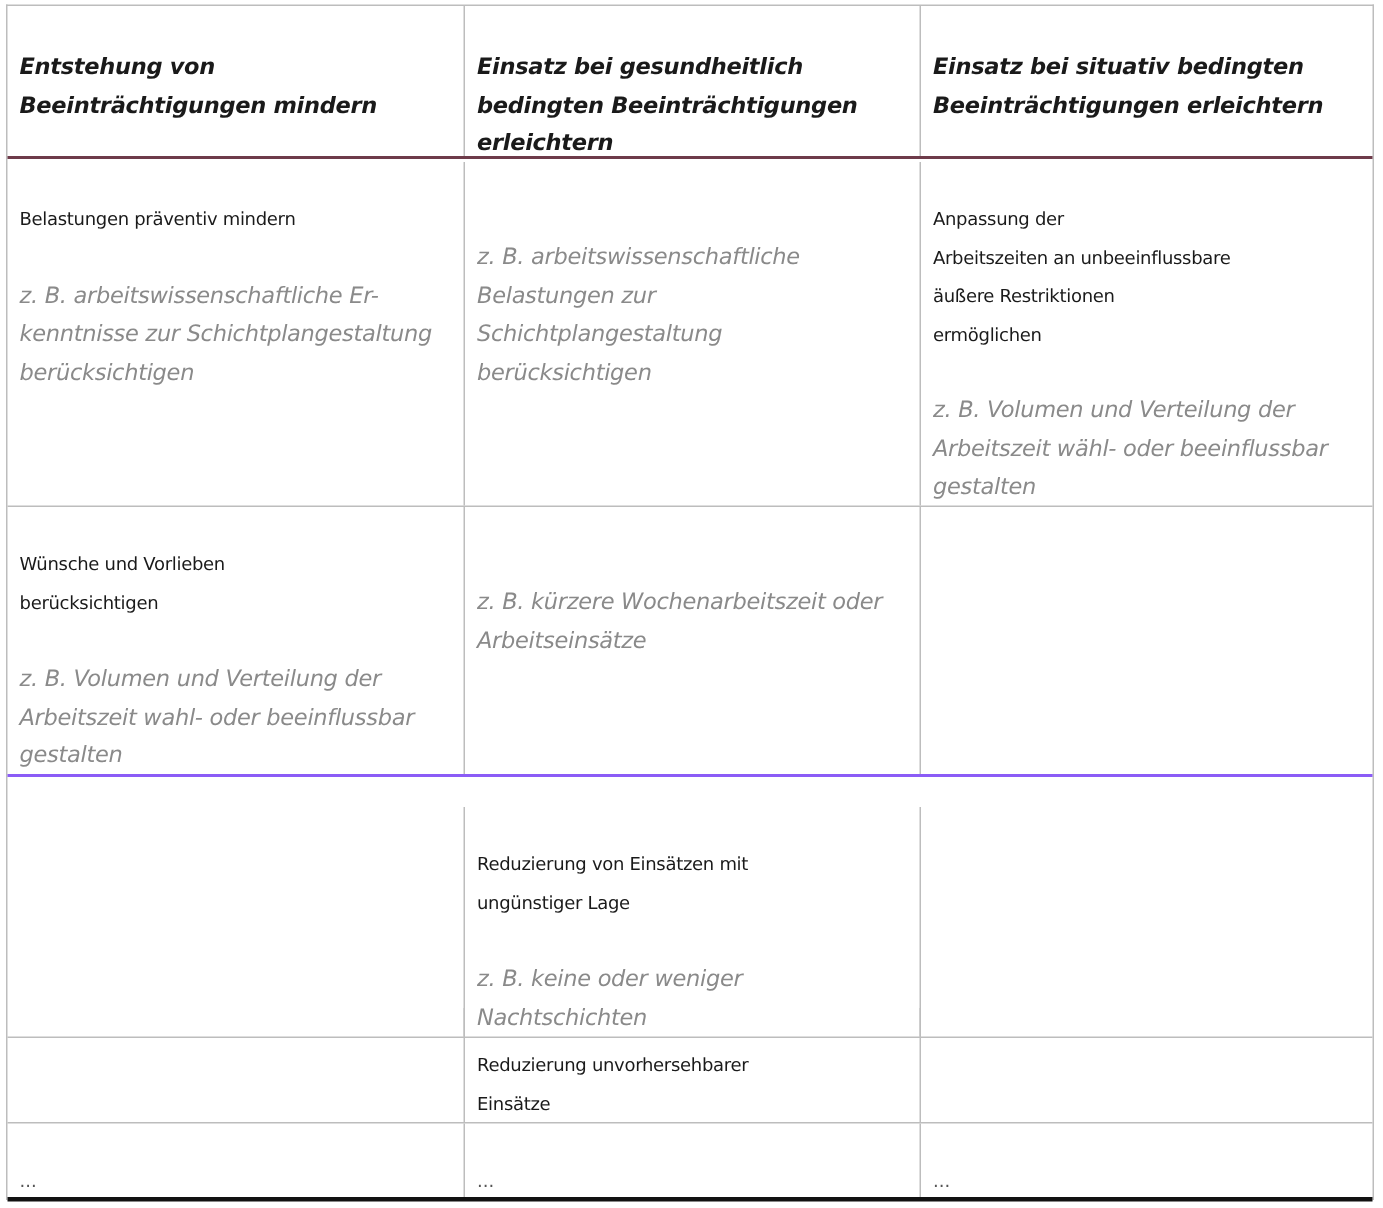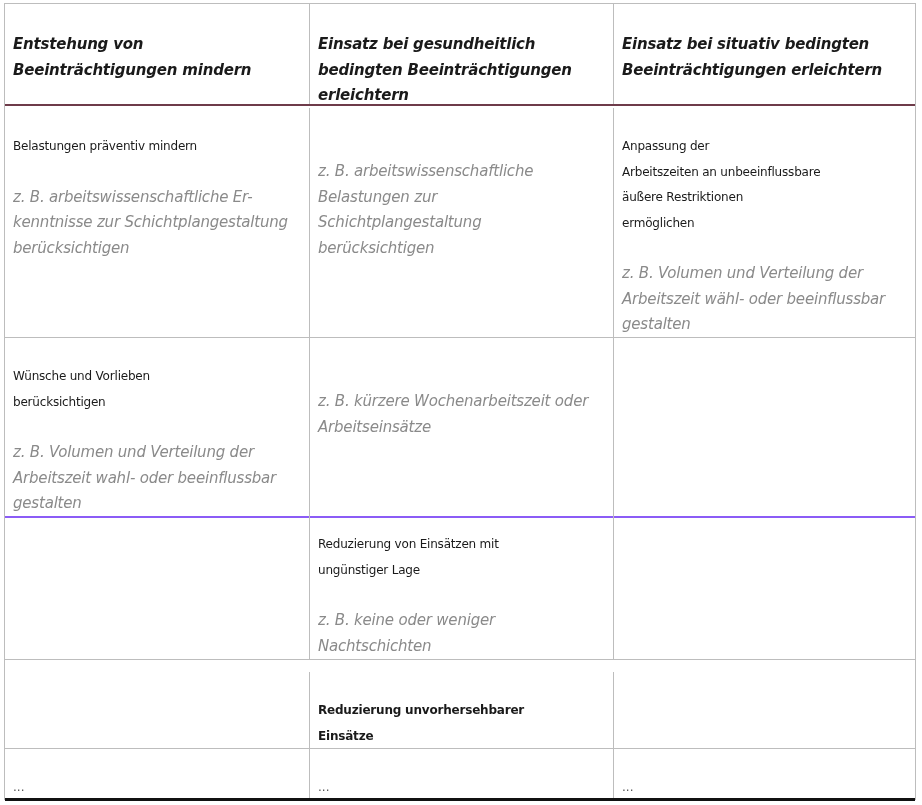--- a/index.html
+++ b/index.html
@@ -11,22 +11,22 @@
   .row { position: absolute; left: 0; width: 910px; box-sizing: border-box; }
   .cell { position: absolute; top: 0; bottom: 0; box-sizing: border-box; padding: 0 8px; }
   .c0 { left: 0; width: 304px; }
   .c1 { left: 304px; width: 304px; border-left: 1px solid #bdbdbd; }
   .c2 { left: 608px; width: 302px; border-left: 1px solid #bdbdbd; }
   .hdr { top: 0; height: 102px; border-bottom: 2px solid #6e3b4a; }
   .hdr .cell { padding-top: 28px; }
   .hdr .t { font-weight: bold; font-size: 15px; line-height: 25.5px; color: #1a1a1a; letter-spacing: -0.2px; font-style: italic; }
   .r1 { top: 104px; height: 230px; border-bottom: 1px solid #bdbdbd; }
   .r2 { top: 334px; height: 180px; border-bottom: 2px solid #8b5cf6; }
-  .r3 { top: 502px; height: 154px; border-bottom: 1px solid #bdbdbd; }
-  .r4 { top: 668px; height: 77px; border-bottom: 1px solid #bdbdbd; font-weight: bold; }
+  .r3 { top: 534px; height: 154px; border-bottom: 1px solid #bdbdbd; }
+  .r4 { top: 668px; height: 77px; border-bottom: 1px solid #bdbdbd; }
   .r5 { top: 745px; height: 52px; border-bottom: 3px solid #111111; }
   .body .cell { padding-top: 26px; }
   .main { font-size: 12px; line-height: 25.5px; color: #1a1a1a; letter-spacing: -0.2px; }
   .ex { font-size: 15px; line-height: 25.5px; color: #8a8a8a; font-style: italic; margin-top: 25px; letter-spacing: -0.2px; }
   .ell { position: absolute; bottom: 4px; left: 8px; font-size: 12px; color: #555; }
   .nl { white-space: pre-line; }
 </style>
 </head>
 <body>
 

